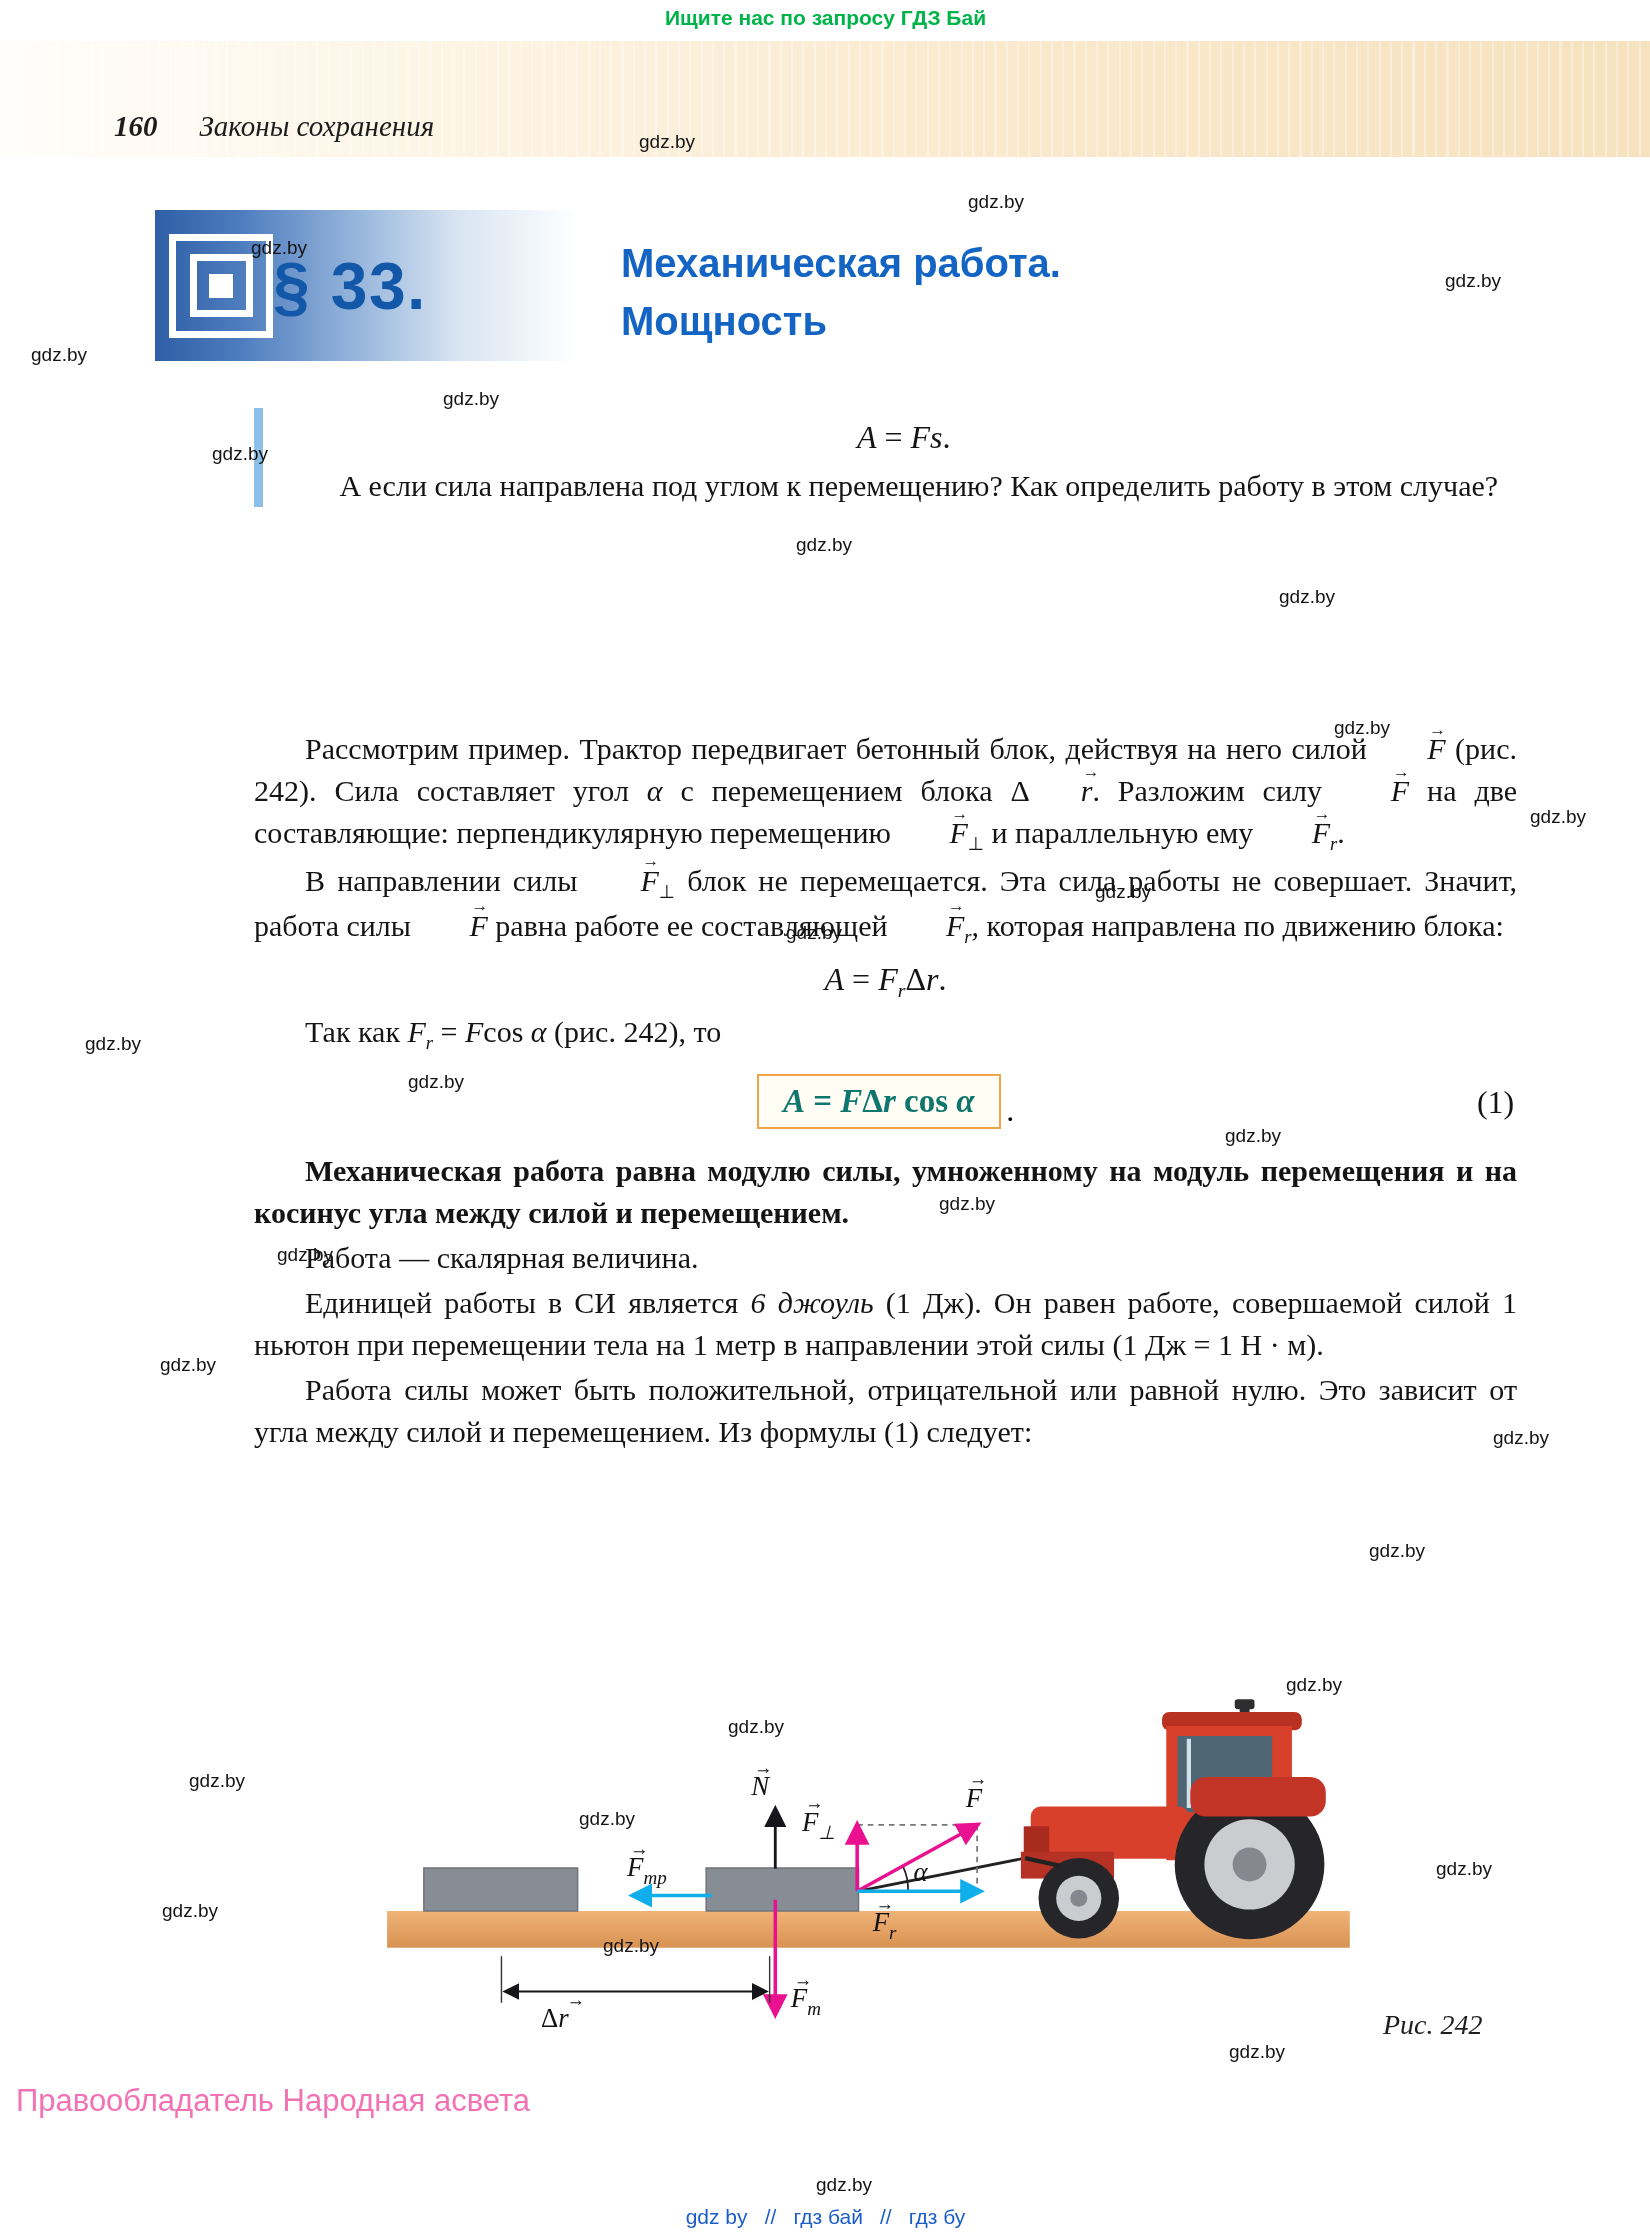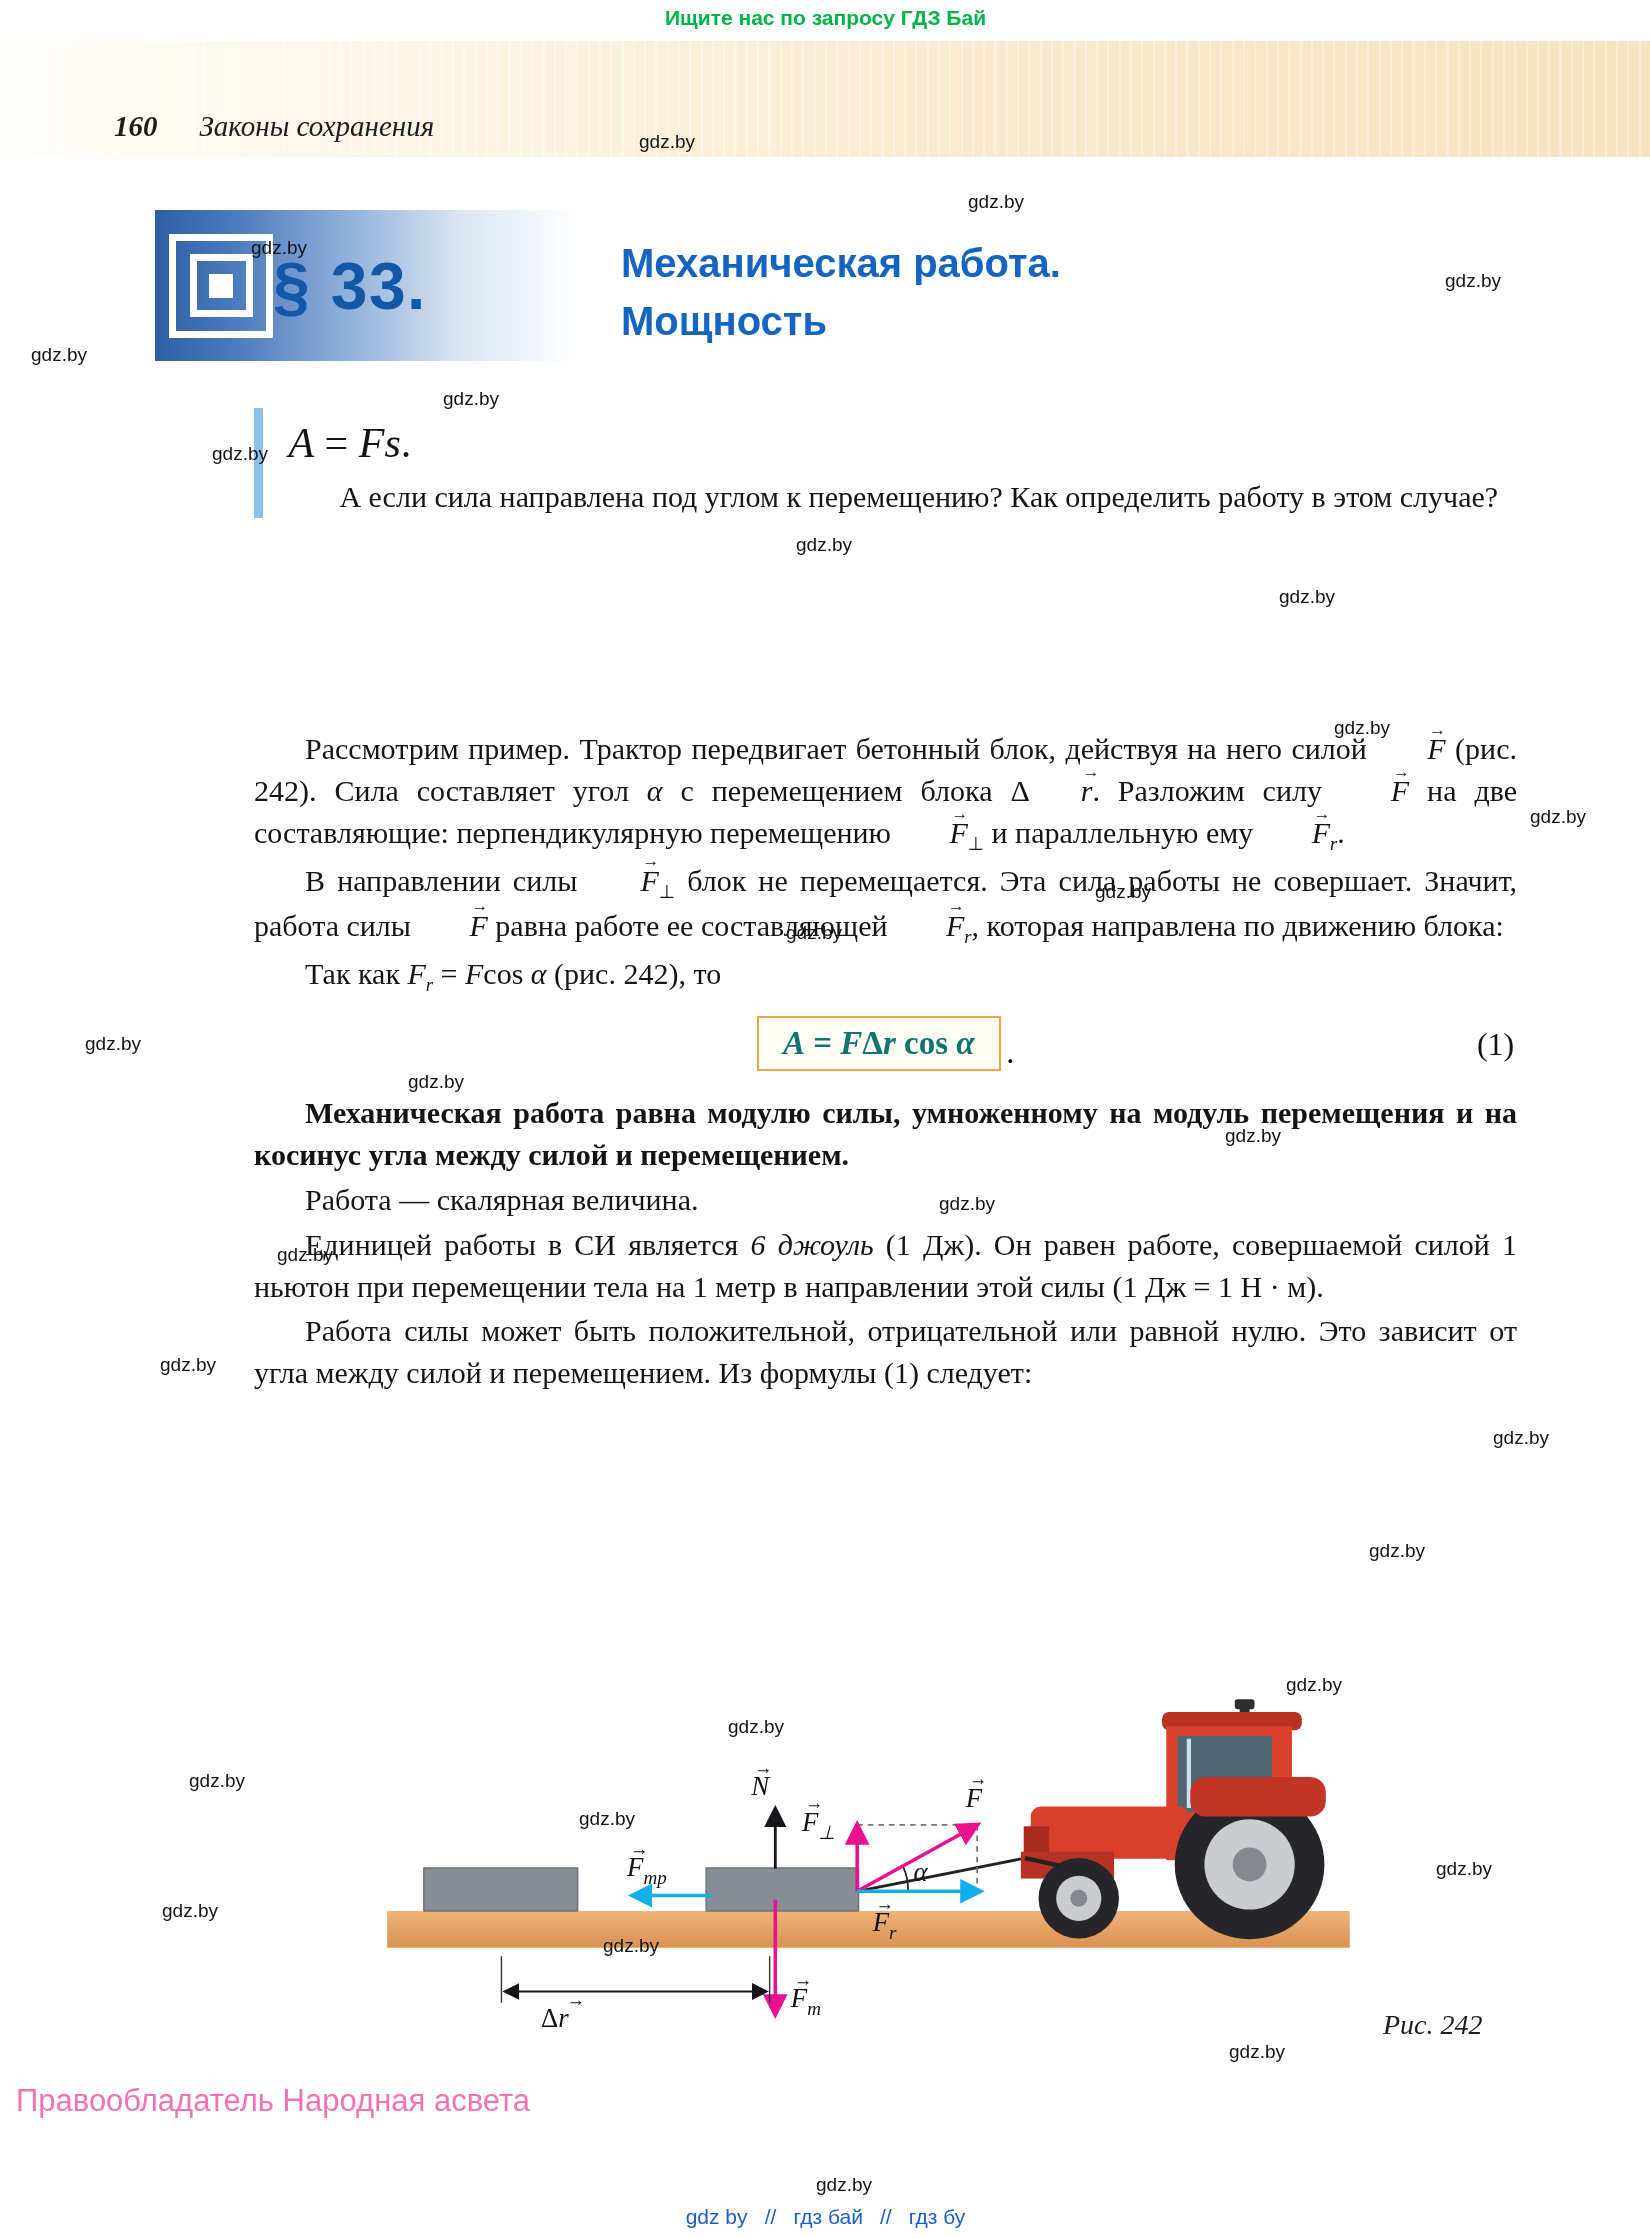--- a/index.html
+++ b/index.html
@@ -27,21 +27,21 @@
   .section-num { font:700 66px "Liberation Sans",sans-serif; color:#1257a8; letter-spacing:1.4px; white-space:nowrap; }
   .section-title { position:absolute; left:621px; top:234px; font:700 40px/58px "Liberation Sans",sans-serif; color:#1464c4; }
 
   .intro { position:absolute; left:254px; top:408px; width:1265px;
            border-left:9.2px solid #8cc0e8; padding-left:25.4px; }
   .main  { position:absolute; left:254px; top:728px; width:1263px; }
 
   .p { font-size:30px; line-height:1.4; text-align:justify; text-indent:51px; color:#141414; }
   .main .p { margin-bottom:2.8px; }
   .p.bold { font-weight:700; }
-  .formula { text-align:left; font-size:42px; color:#141414; margin:11.3px 0 8.5px; }
+  .formula { text-align:center; font-size:32px; color:#141414; margin:11.3px 0 8.5px; }
 
   .eq-row { position:relative; text-align:center; margin:18.3px 0 21px; }
   .eq-box { display:inline-block; border:2.1px solid #f2a249; background:#fffdf4;
             padding:7px 24px; font-size:33px; color:#0f766e;font-weight:bold; }
   .eq-period { font-size:32px; margin-left:5.6px; vertical-align:bottom; }
   .eq-num { position:absolute; right:2.8px; top:50%; transform:translateY(-50%); font-size:32px; color:#141414; }
 
   .vec { position:relative; display:inline-block; font-style:italic; }
   .vec::before { content:"→"; position:absolute; left:0.12em; top:-0.62em; font-size:0.56em; font-style:normal; }
   sub { font-size:0.62em; }
@@ -89,20 +89,21 @@
   </h1>
 
   <section class="intro">
     <div class="formula"><i>A</i> = <i>Fs</i>.</div>
     <p class="p">А если сила направлена под углом к перемещению? Как определить работу в этом случае?</p>
   </section>
 
   <section class="main">
     <p class="p">Рассмотрим пример. Трактор передвигает бетонный блок, действуя на него силой <span class="vec">F</span> (рис. 242). Сила составляет угол <i>α</i> с перемещением блока Δ<span class="vec">r</span>. Разложим силу <span class="vec">F</span> на две составляющие: перпендикулярную перемещению <span class="vec">F</span><sub>⊥</sub> и параллельную ему <span class="vec">F</span><sub><i>r</i></sub>.</p>
     <p class="p">В направлении силы <span class="vec">F</span><sub>⊥</sub> блок не перемещается. Эта сила работы не совершает. Значит, работа силы <span class="vec">F</span> равна работе ее составляющей <span class="vec">F</span><sub><i>r</i></sub>, которая направлена по движению блока:</p>
+    <div class="formula"><i>A</i> = <i>F</i><sub><i>r</i></sub>Δ<i>r</i>.</div>
     <p class="p">Так как <i>F</i><sub><i>r</i></sub> = <i>F</i>cos <i>α</i> (рис. 242), то</p>
     <div class="eq-row">
       <span class="eq-box"><i>A</i> = <i>F</i>Δ<i>r</i> cos <i>α</i></span><span class="eq-period">.</span>
       <span class="eq-num">(1)</span>
     </div>
     <p class="p bold">Механическая работа равна модулю силы, умноженному на модуль перемещения и на косинус угла между силой и перемещением.</p>
     <p class="p">Работа — скалярная величина.</p>
     <p class="p">Единицей работы в СИ является <i>6 джоуль</i> (1 Дж). Он равен работе, совершаемой силой 1 ньютон при перемещении тела на 1 метр в направлении этой силы (1 Дж = 1 Н · м).</p>
     <p class="p">Работа силы может быть положительной, отрицательной или равной нулю. Это зависит от угла между силой и перемещением. Из формулы (1) следует:</p>
   </section>

